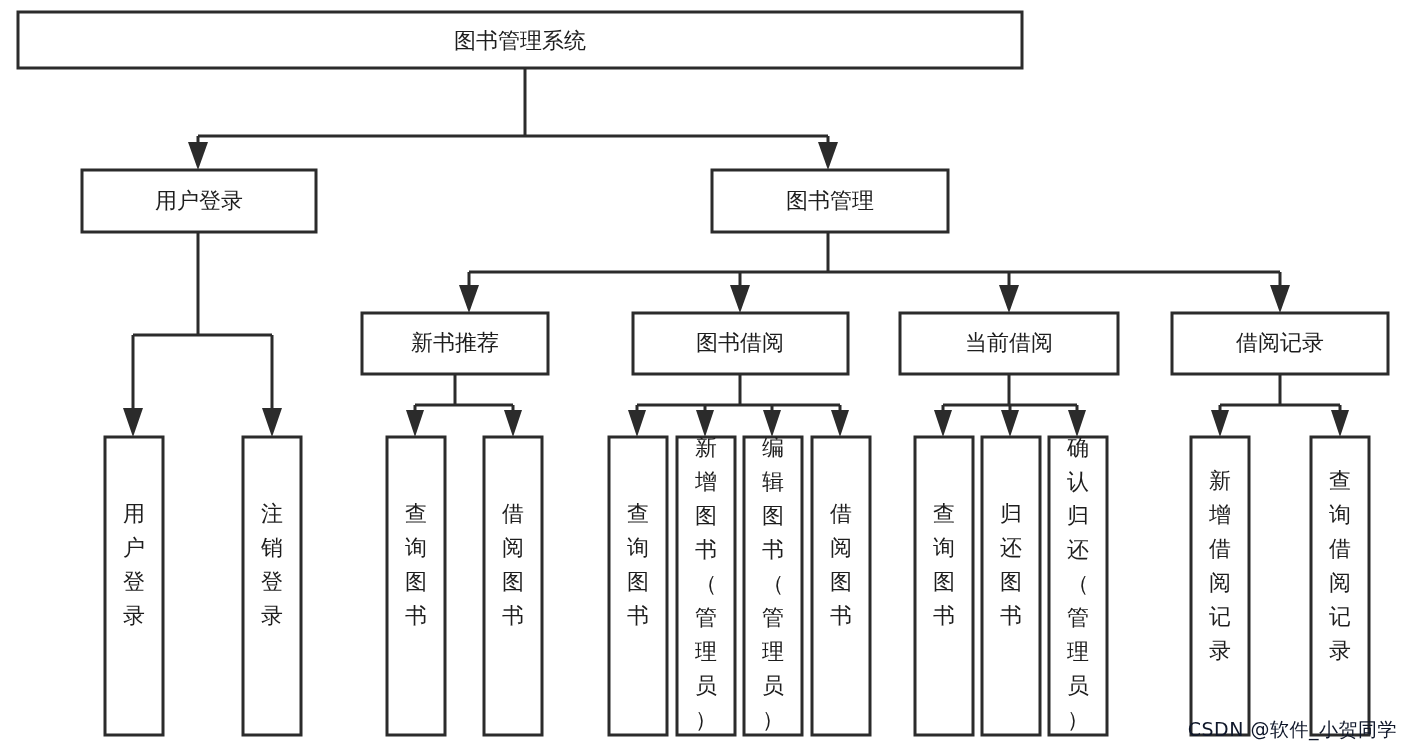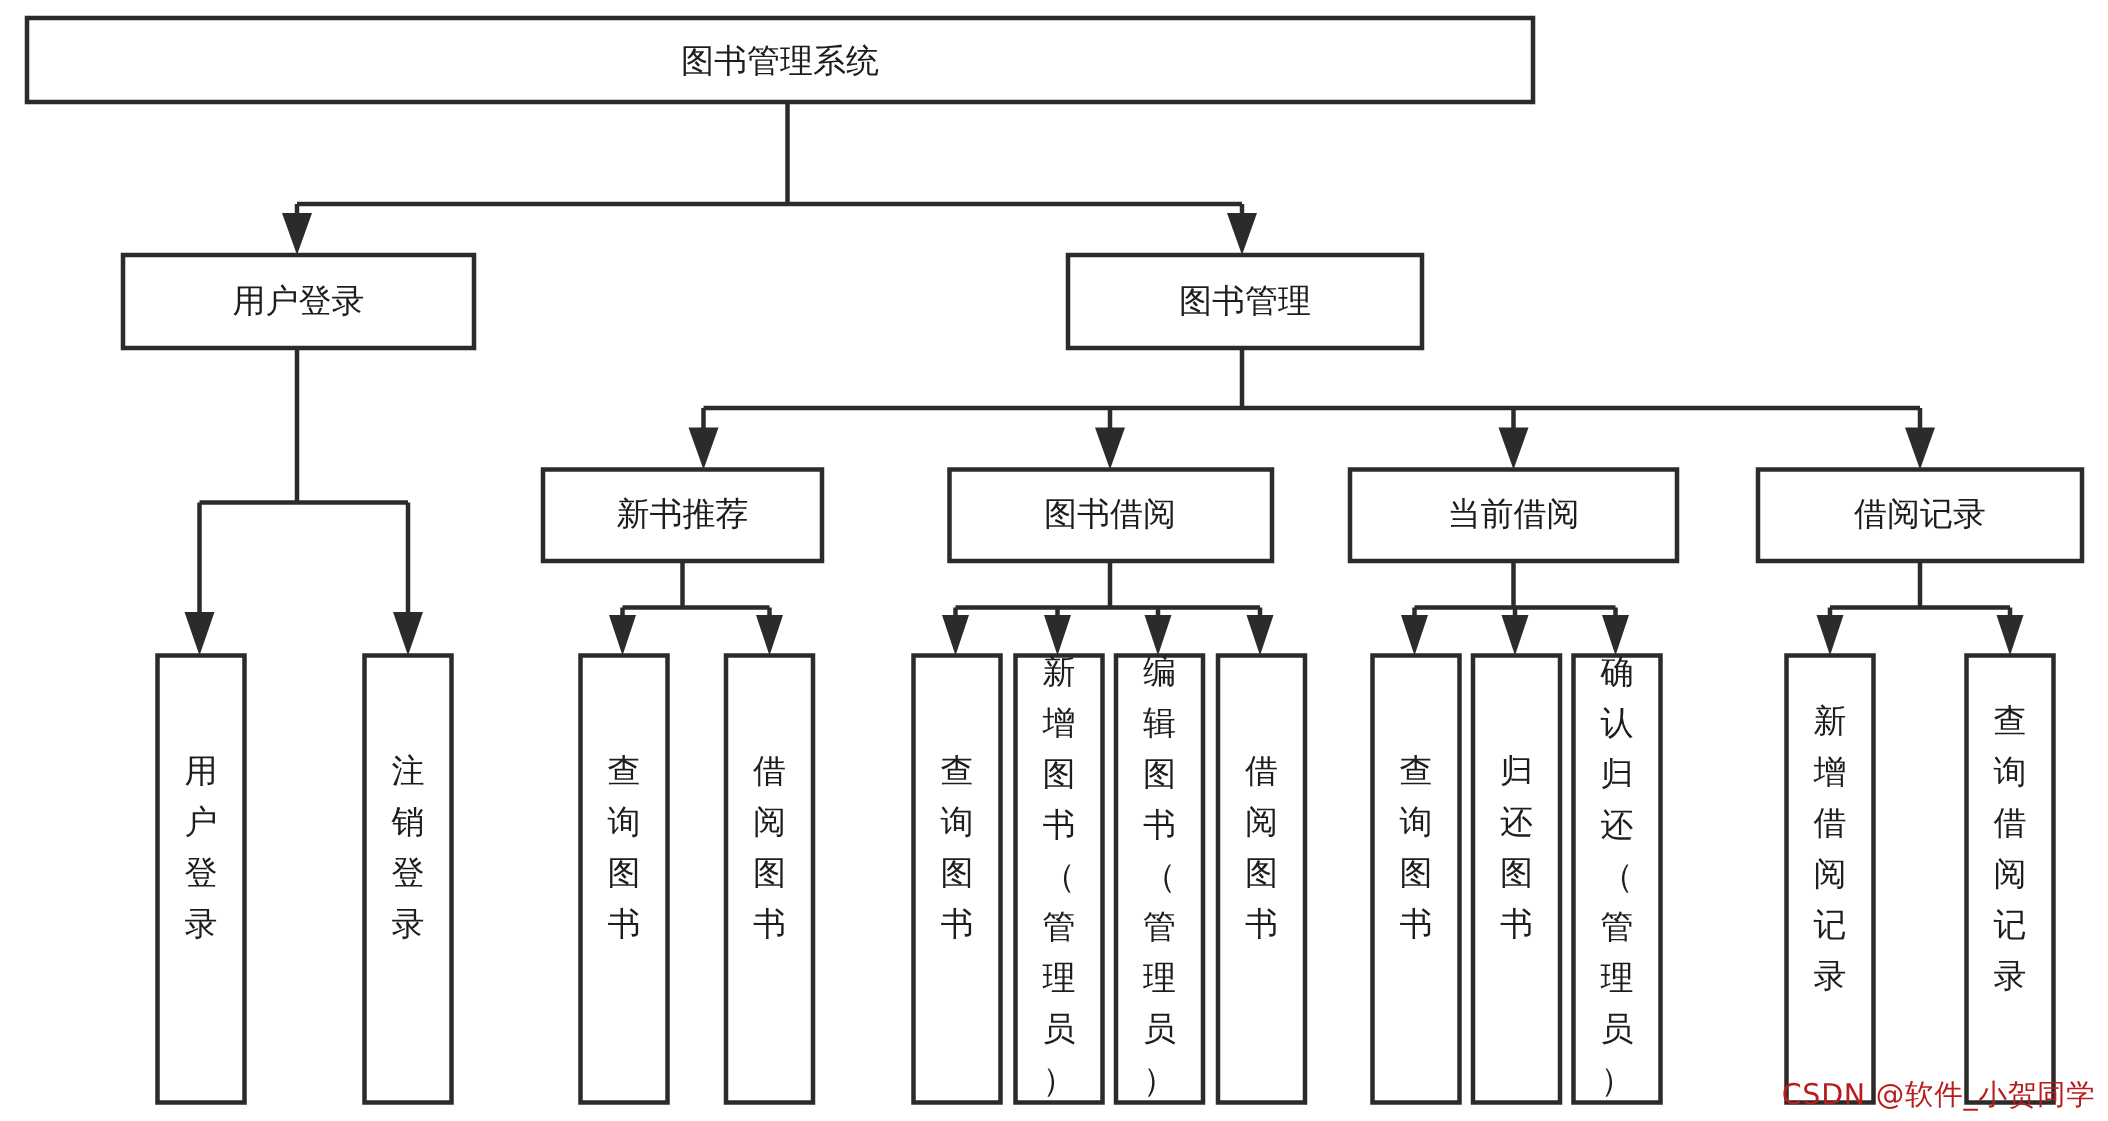--- a/index.html
+++ b/index.html
@@ -48,21 +48,21 @@
     fill: #1d1d1d;
     font-size: 22px;
     text-anchor: middle;
   }
   .watermark {
     position: absolute;
     right: 8px;
     bottom: 4px;
     font-family: "DejaVu Sans", "Liberation Sans", sans-serif;
     font-size: 19px;
-    color: #b91c1c;
+    color: #0f172a;
     white-space: nowrap;
     letter-spacing: 0.5px;
     margin-top: 21px;
   }
 </style>
 </head>
 <body>
 
 <svg id="diagram" viewBox="0 0 1405 747" xmlns="http://www.w3.org/2000/svg">
 

